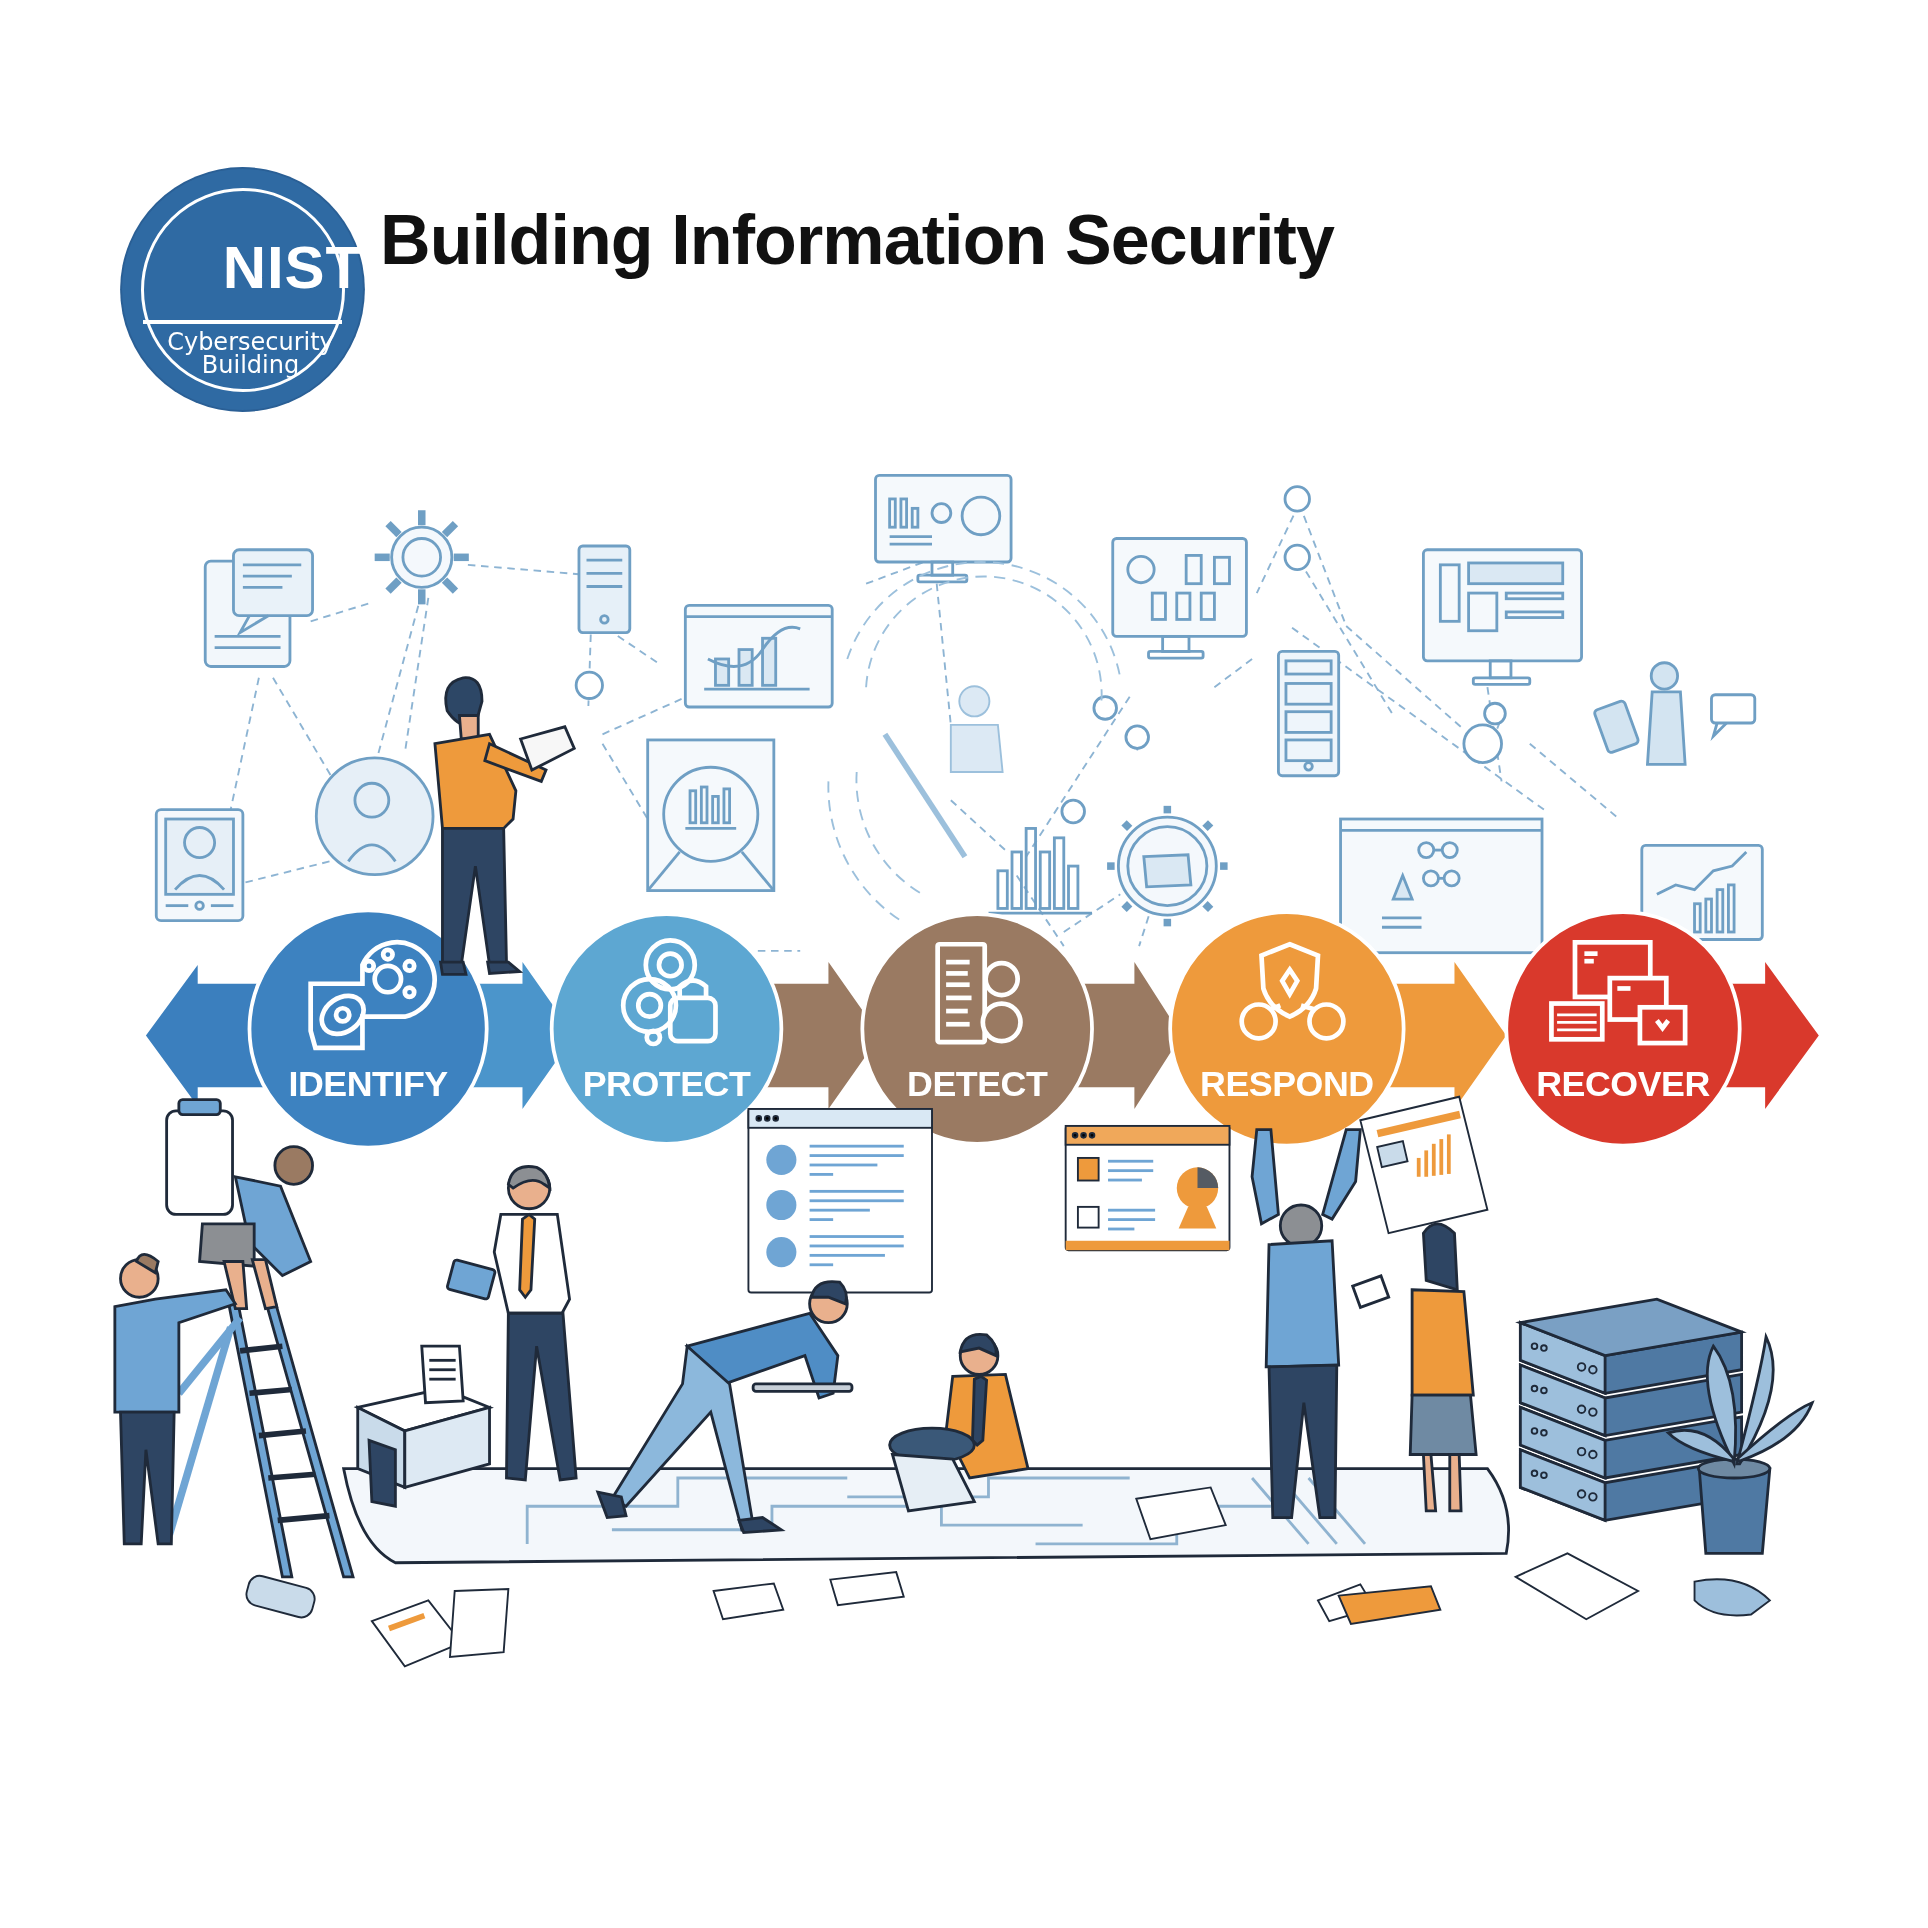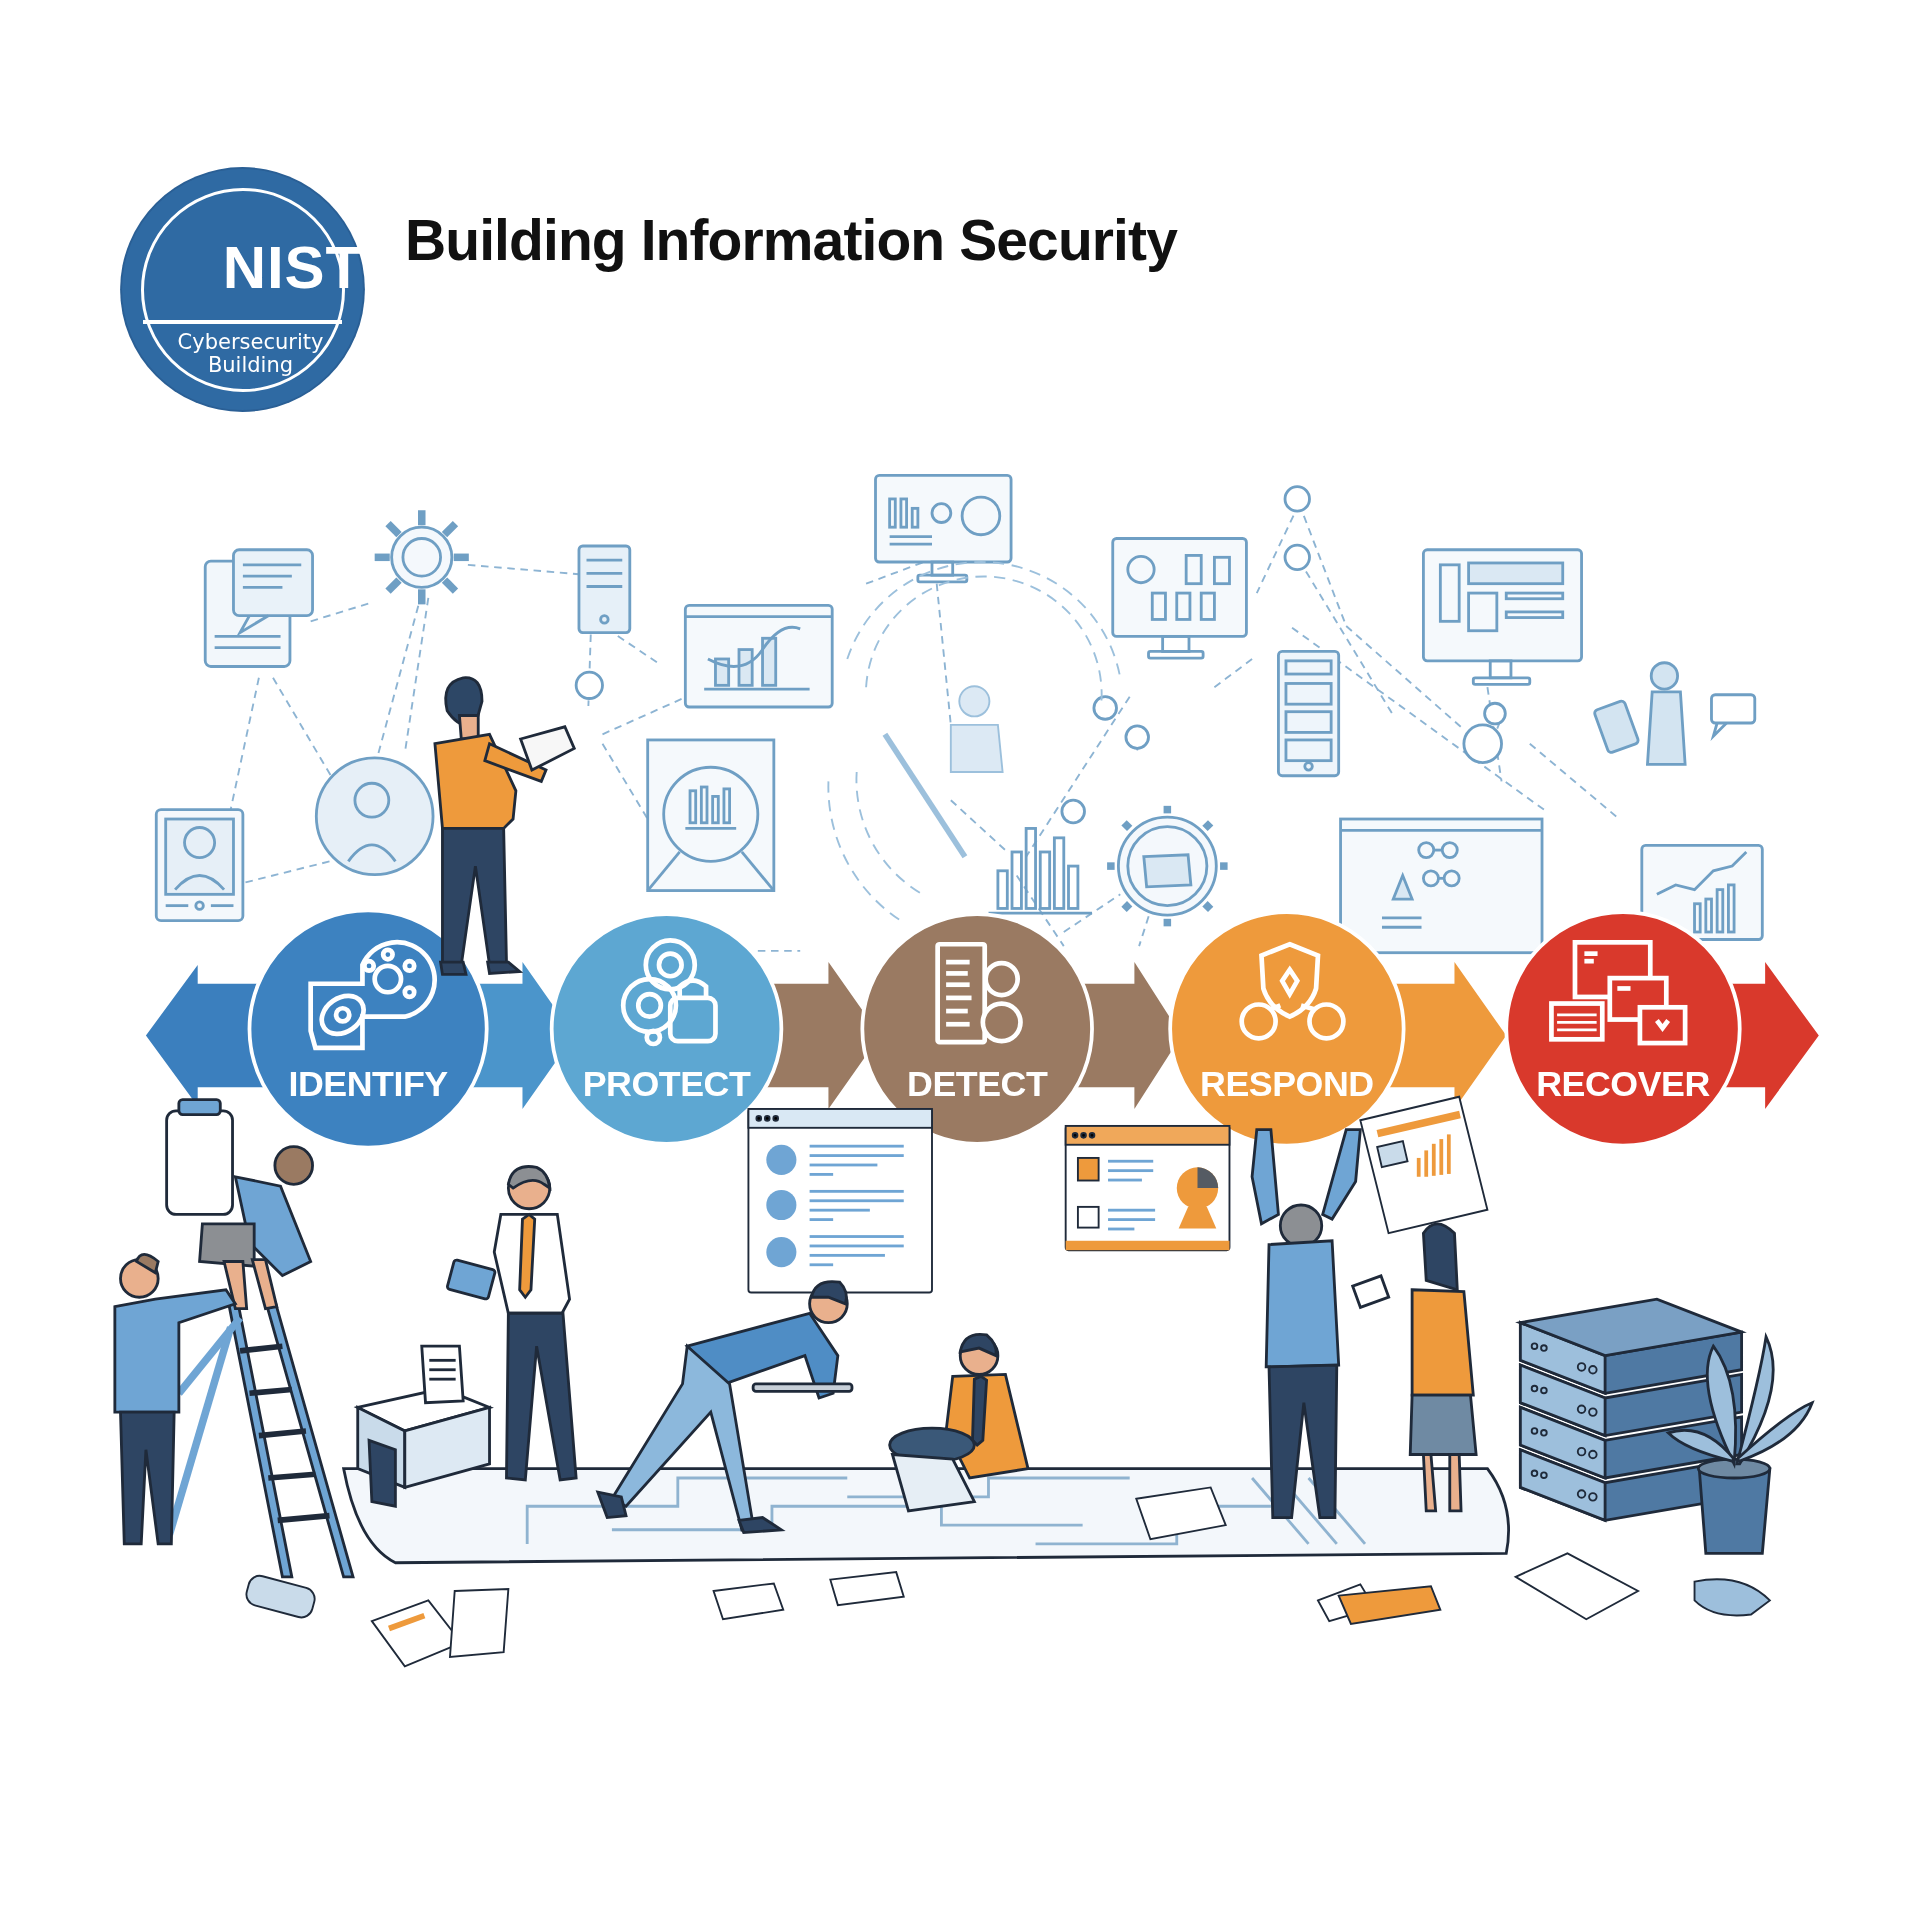--- a/index.html
+++ b/index.html
@@ -2,22 +2,22 @@
 <html style="font-size:15px"><head>
 <meta charset="utf-8">
 <style>
   html,body{margin:0;padding:0;background:#ffffff;}
   body{width:1928px;height:1928px;position:relative;overflow:hidden;font-family:"Liberation Sans",sans-serif;}
   .abs{position:absolute;}
   #logo{left:122px;top:169px;width:241px;height:241px;border-radius:50%;background:#2f6aa3;box-shadow:0 0 0 1.9px #2a5f95;}
   #logo .ring{position:absolute;left:19px;top:19px;width:198px;height:198px;border:3.8px solid #ffffff;border-radius:50%;}
   #logo .bar{position:absolute;left:21px;right:21px;top:151px;height:3.8px;background:#ffffff;}
   #logo .nist{position:absolute;left:0;right:0;top:64px;text-align:right;color:#ffffff;font-weight:700;font-size:60px;letter-spacing:0.9px;font-family:"Liberation Sans",sans-serif;}
-  #logo .sub{position:absolute;left:16px;right:0;top:162px;text-align:center;color:#ffffff;font-size:21px;line-height:22.6px;font-family:"DejaVu Sans",sans-serif;}
-  #title{left:405px;top:193px;width:1318px;font-weight:700;font-size:57px;line-height:94px;color:#111111;font-family:"Liberation Sans",sans-serif;letter-spacing:-0.9px;}
+  #logo .sub{position:absolute;left:16px;right:0;top:162px;text-align:center;color:#ffffff;font-size:24px;line-height:22.6px;font-family:"DejaVu Sans",sans-serif;}
+  #title{left:380px;top:193px;width:1318px;font-weight:700;font-size:70px;line-height:94px;color:#111111;font-family:"Liberation Sans",sans-serif;letter-spacing:-0.9px;}
   svg text{font-family:"Liberation Sans",sans-serif;}
   .stage-label{font-weight:700;font-size:38px;fill:#ffffff;letter-spacing:-0.5px;}
 </style>
 </head>
 <body>
 
 <div id="logo" class="abs">
   <div class="ring"></div>
   <div class="nist">NIST</div>
   <div class="bar"></div>

